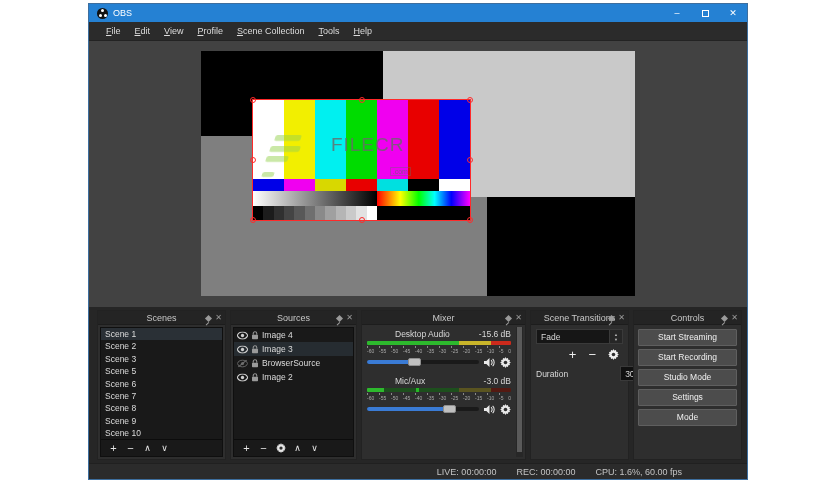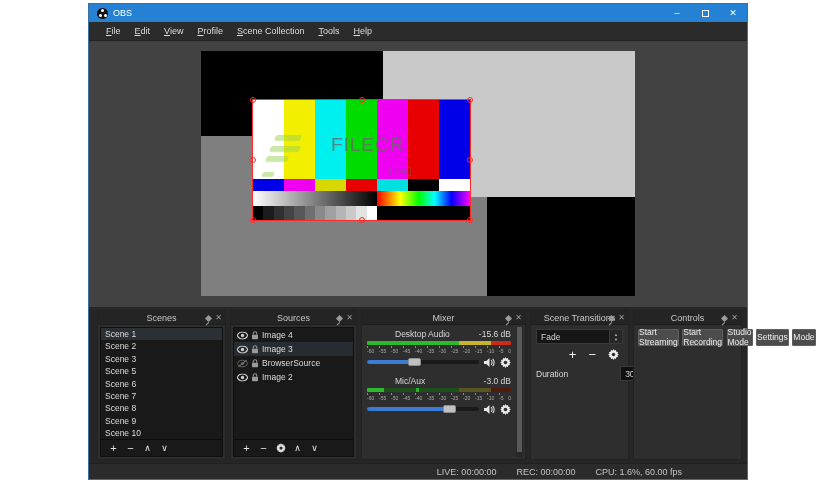--- a/index.html
+++ b/index.html
@@ -131,21 +131,21 @@
     display:flex; flex-direction:column; align-items:center; justify-content:center; color:#b8b8b8; }
   .spin-arrow{ font-size:4px; line-height:5px; }
   .trans-iconrow{ height:20px; display:flex; align-items:center; justify-content:flex-end; gap:12px; padding-right:4px; }
   .trans-plus{ color:#efefef; font-size:13px; }
   .gear-sm{ width:11px; height:11px; color:#efefef; }
   .duration-row{ display:flex; align-items:center; gap:4px; margin-top:2px; }
   .spinbox{ flex:1; height:15px; background:#101010; border:1px solid #3a3a3a; display:flex; align-items:center;margin-left:48px; }
   .spinbox .combo-spin{ background:#3a516b; color:#cdd8e4; border-left:1px solid #2c3e52; }
 
   
-  .controls-content{ flex:1; padding:4px 4px; display:flex; flex-direction:row; gap:3.5px; }
+  .controls-content{ flex:1; padding:4px 4px; display:flex; flex-direction:column; gap:3.5px; }
   .ctl-btn{ height:16.5px; background:#4c4c4c; border:1px solid #5f5f5f; border-radius:1px;
     color:#f0f0f0; font-size:8.5px; display:flex; align-items:center; justify-content:center; }
 
   
   .statusbar{ height:16px; flex:0 0 auto; background:#2b2b2b; border-top:1px solid #202020;
     display:flex; align-items:center; justify-content:flex-end; gap:20px; padding-right:65px;
     color:#c4c4c4; font-size:9px; }
 
   .iconsvg{ display:block; width:100%; height:100%; }
 </style>

